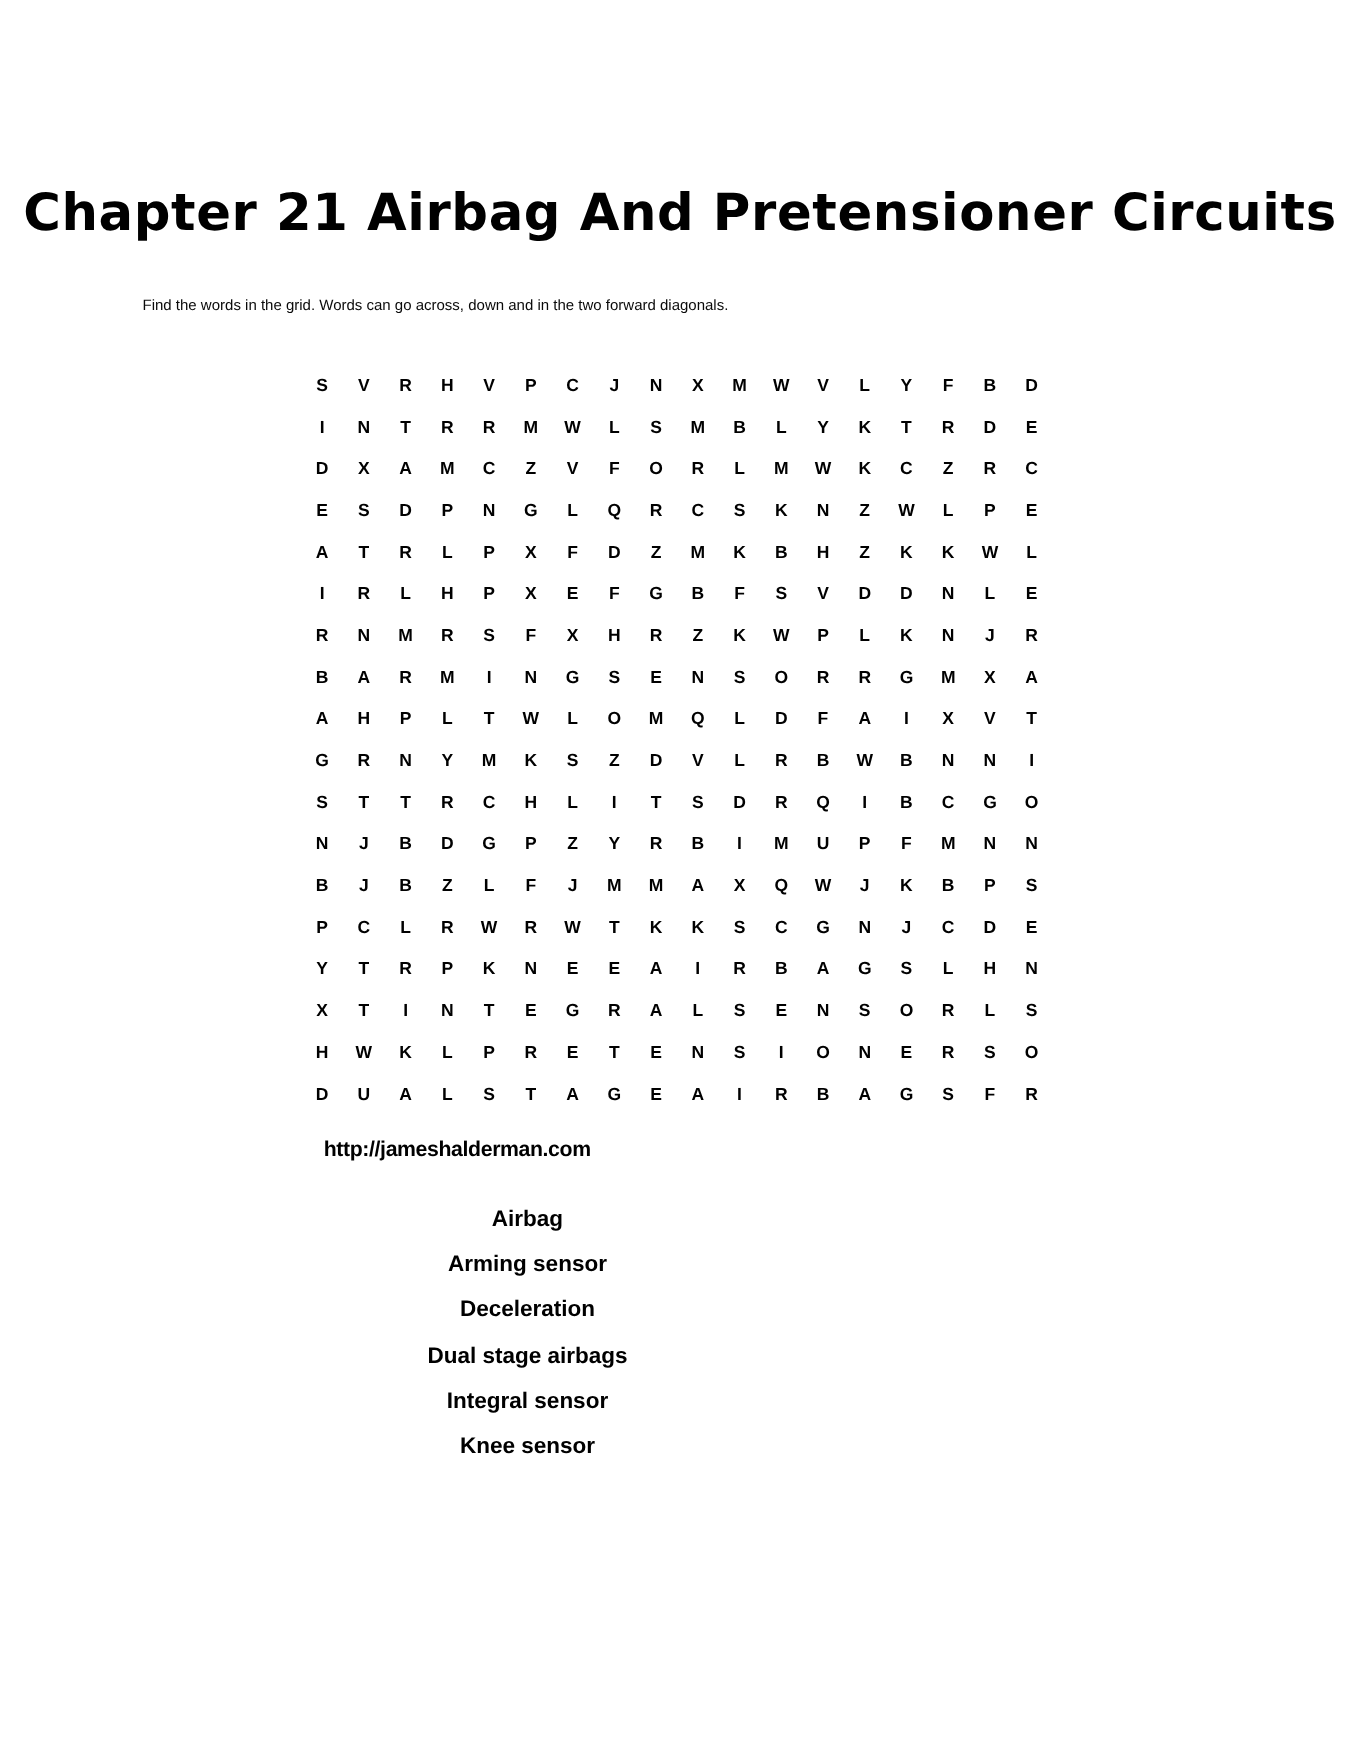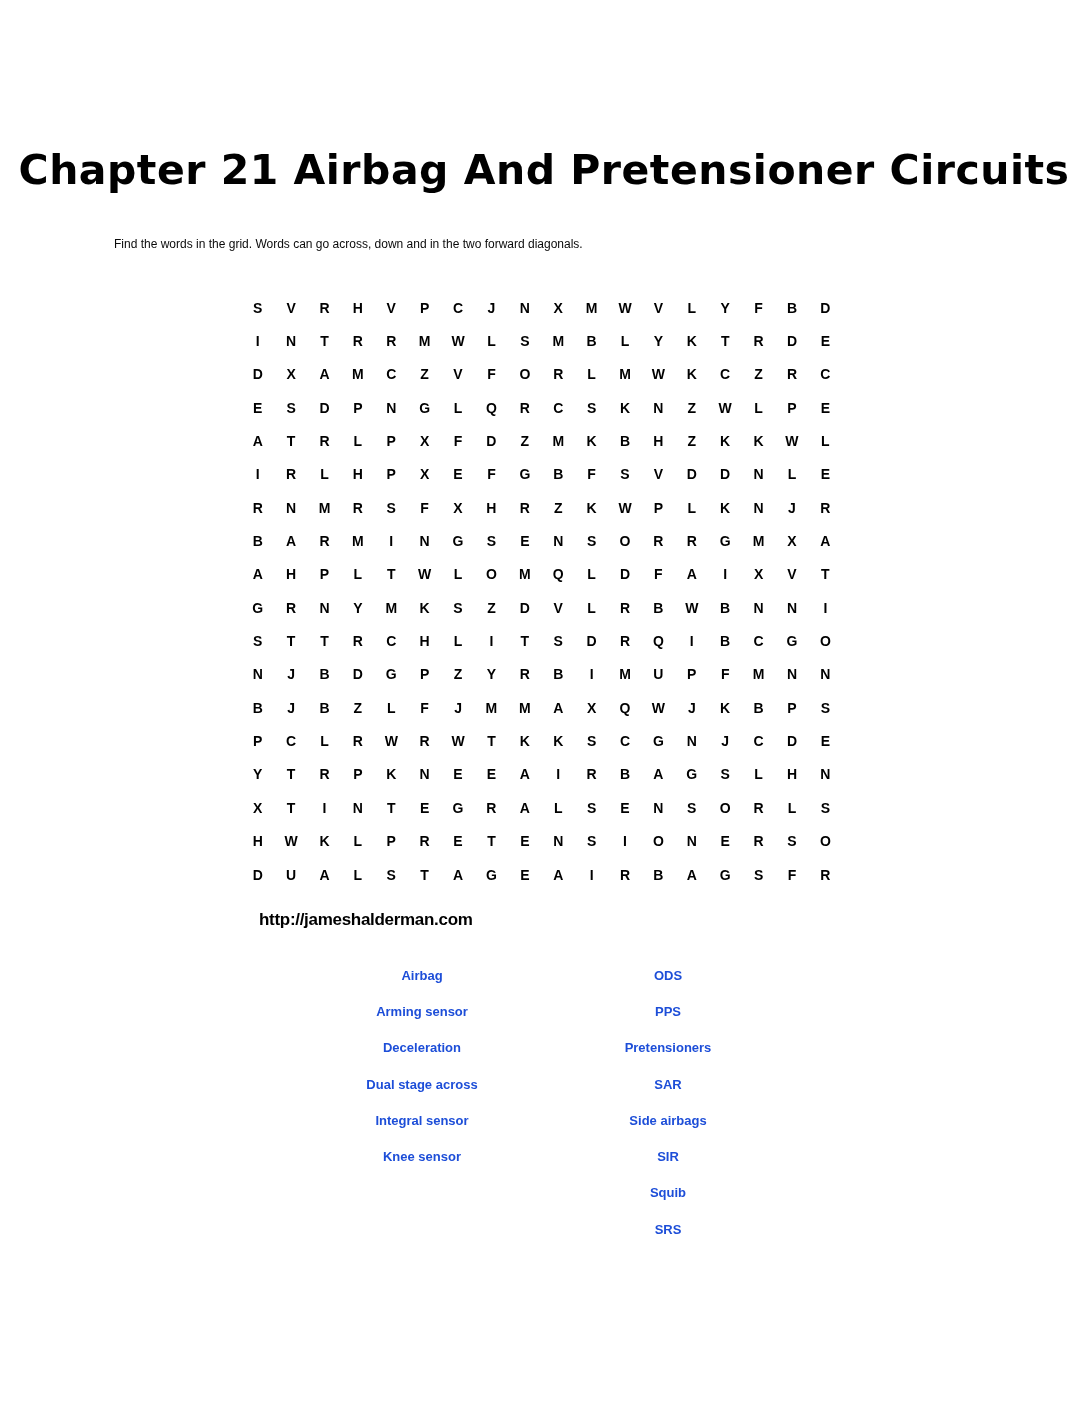--- a/index.html
+++ b/index.html
@@ -63,23 +63,23 @@
     position: absolute;
     top: 957px;
   }
   .word-col-left  { left: 252px; width: 340px; }
   .word-col-right { left: 500px; width: 336px; }
   .word-row {
     height: 36.3px;
     display: flex;
     align-items: center;
     justify-content: center;
-    font-size: 13px;
+    font-size: 18px;
     font-weight: bold;
-    color: #1d4ed8;
+    color: #000000;
     white-space: nowrap;
   }
 </style>
 </head>
 <body>
 
 <div class="page">
 
   <h1 class="title">Chapter 21 Airbag And Pretensioner Circuits</h1>
 
@@ -411,29 +411,19 @@
       <div class="cell">F</div>
       <div class="cell">R</div>
     </div>
 
   <div class="source-url">http://jameshalderman.com</div>
 
   <div class="word-col word-col-left">
       <div class="word-row">Airbag</div>
       <div class="word-row">Arming sensor</div>
       <div class="word-row">Deceleration</div>
-      <div class="word-row">Dual stage across</div>
+      <div class="word-row">Dual stage airbags</div>
       <div class="word-row">Integral sensor</div>
       <div class="word-row">Knee sensor</div>
     </div>
 
-  <div class="word-col word-col-right">
-      <div class="word-row">ODS</div>
-      <div class="word-row">PPS</div>
-      <div class="word-row">Pretensioners</div>
-      <div class="word-row">SAR</div>
-      <div class="word-row">Side airbags</div>
-      <div class="word-row">SIR</div>
-      <div class="word-row">Squib</div>
-      <div class="word-row">SRS</div>
-    </div>
 
 </div>
 
 </body></html>

